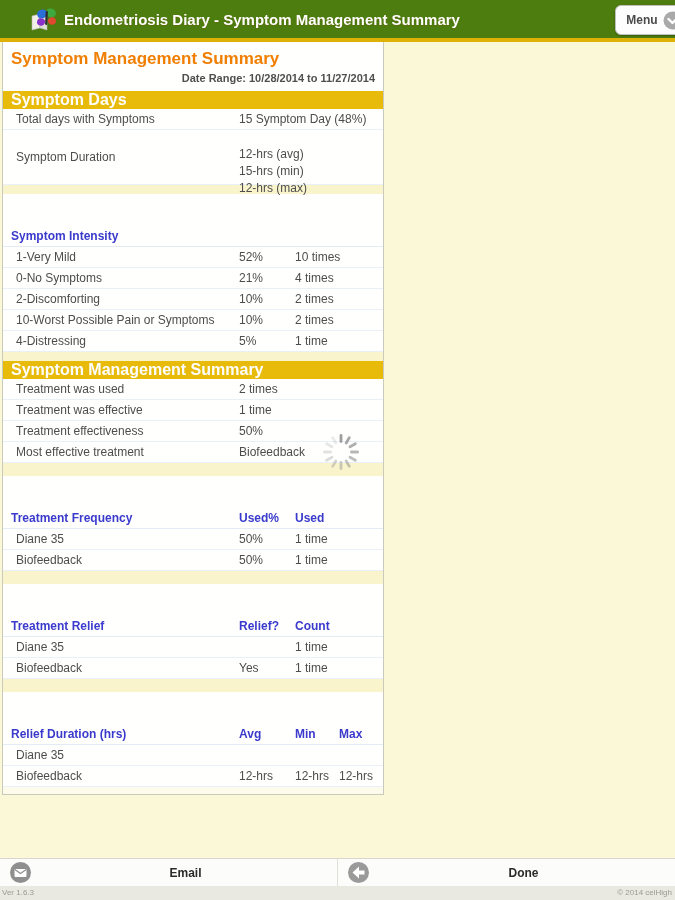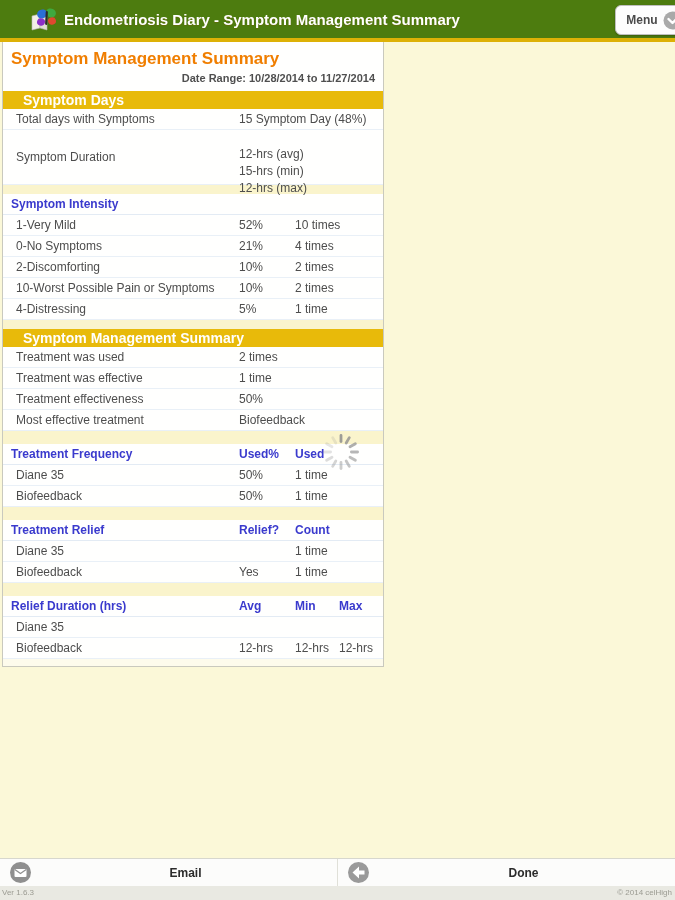--- a/index.html
+++ b/index.html
@@ -29,27 +29,28 @@
   }
   .menu-btn span{font-size:12px;font-weight:bold;color:#4A4A4A;}
   
   .panel{
     position:absolute;left:2px;top:42px;width:380px;
     background:#FFFFFE;border:1px solid #C9C9BE;border-top:none;
   }
   .report-title{color:#F07E00;font-weight:bold;font-size:17px;padding:7px 8px 3px 8px;}
   .date-range{color:#4F4F4F;font-weight:bold;font-size:11px;padding:0 8px 7px 8px;text-align:right;}
   .band{
-    background:#E8BA0A;color:#FFFFFF;font-weight:bold;font-size:14px;
-    height:18px;line-height:18px;padding-left:20px;
+    background:#E8BA0A;color:#FFFFFF;font-weight:bold;font-size:16px;
+    height:18px;line-height:18px;padding-left:8px;
   }
   .sec-head{
     position:relative;color:#3A3ACD;font-weight:bold;font-size:12px;
     height:20px;line-height:20px;padding-left:8px;
     border-bottom:1px solid #E3EBF4;
+    margin-top:32px;
   }
   .row{
     position:relative;min-height:20px;font-size:12px;color:#4D4D4D;
     display:flex;align-items:center;border-bottom:1px solid #E9F0F7;
   }
   .row:last-of-type{border-bottom:1px solid #EDF2F8;}
   .row .label{padding-left:13px;}
   .c1{position:absolute;left:236px;top:0;line-height:20px;}
   .c2{position:absolute;left:292px;top:0;line-height:20px;}
   .c3{position:absolute;left:336px;top:0;line-height:20px;}

